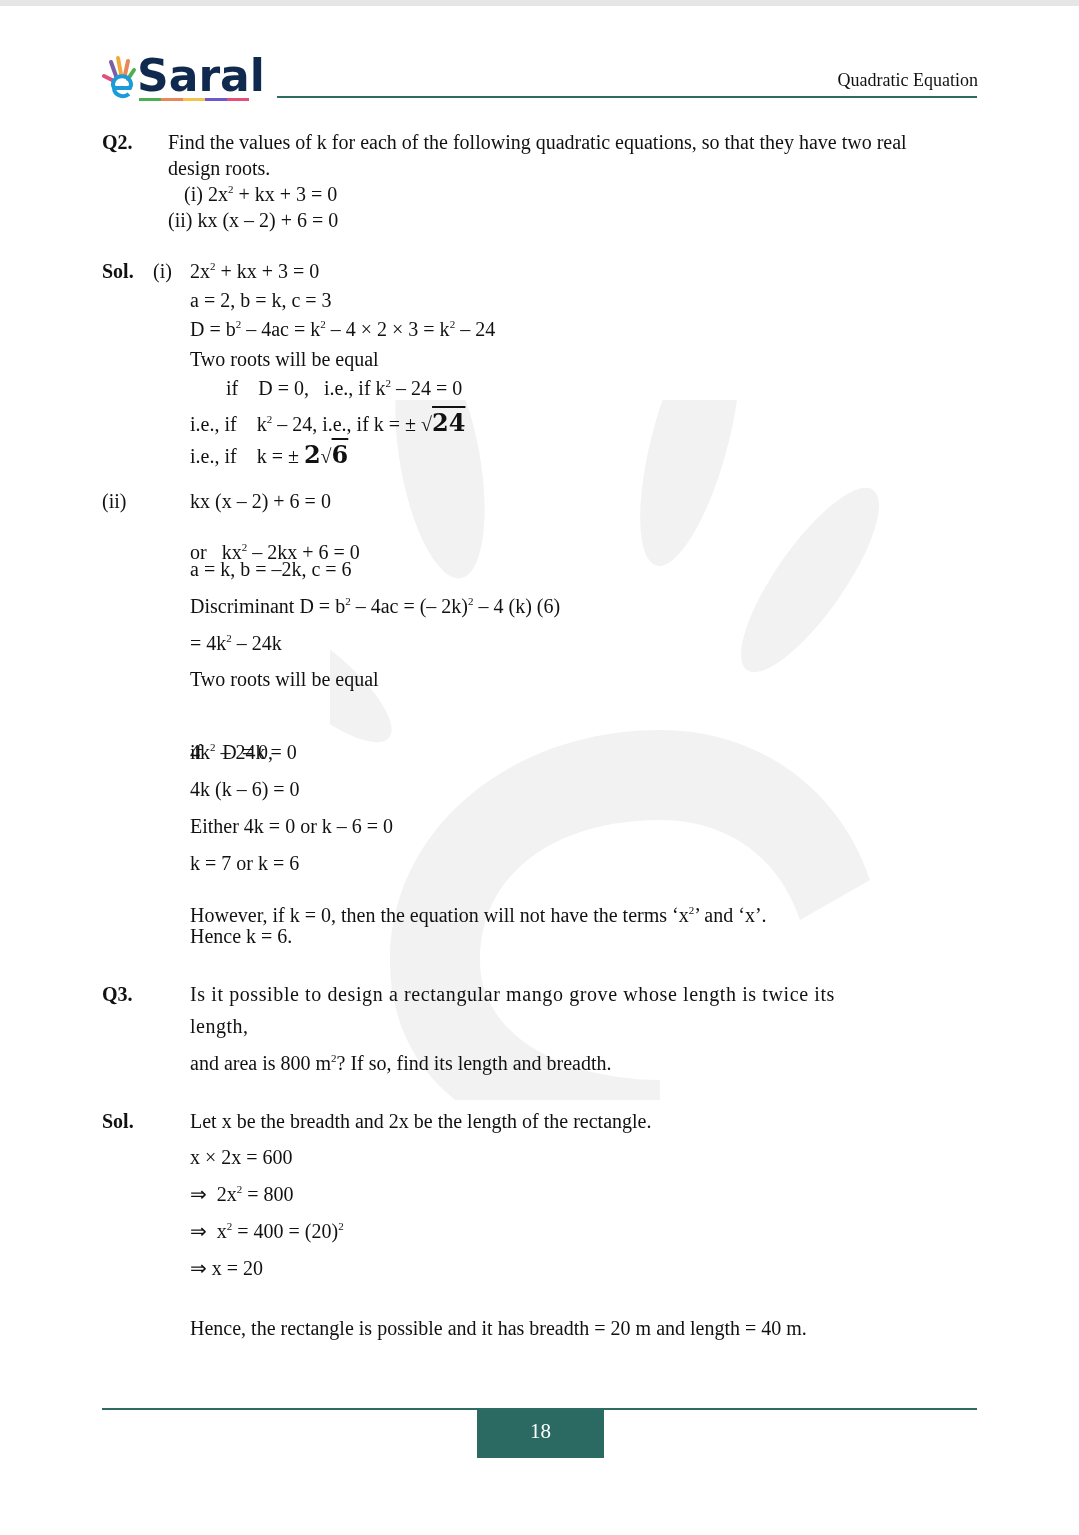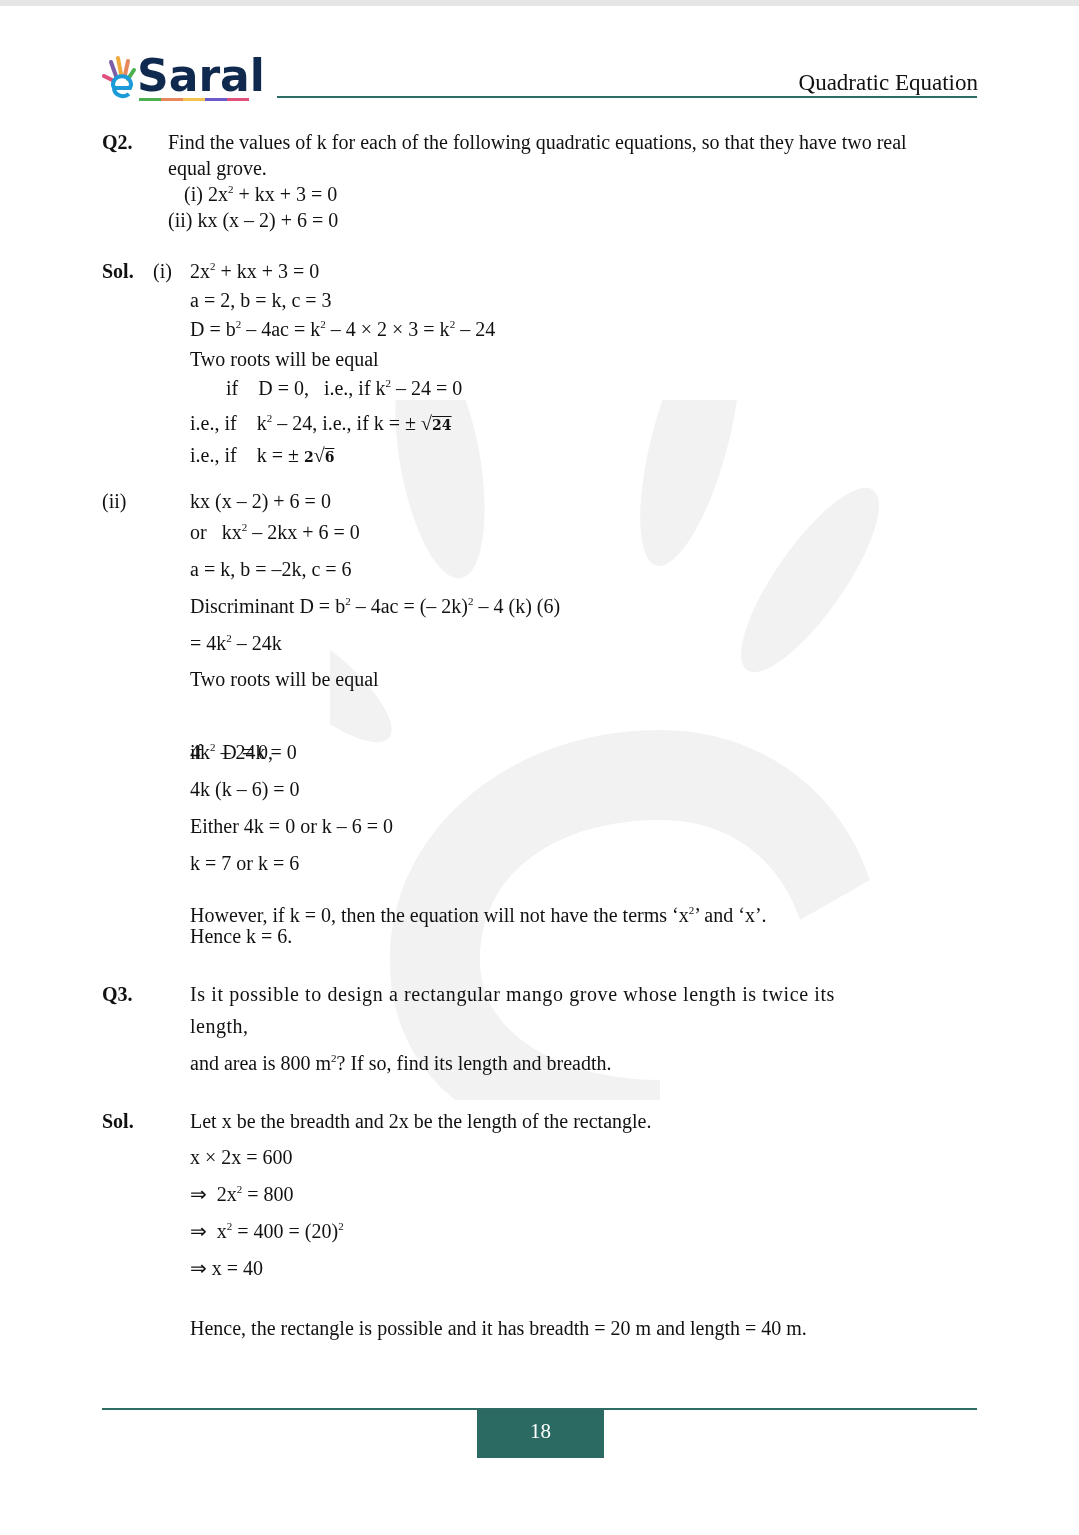--- a/index.html
+++ b/index.html
@@ -10,26 +10,26 @@
   .topstrip { position: absolute; left: 0; top: 0; width: 1079px; height: 6px; background: #e6e6e6; }
   .watermark { position: absolute; left: 330px; top: 400px; width: 560px; height: 700px; pointer-events: none; }
   .logo { position: absolute; left: 102px; top: 52px; height: 50px; }
   .logo-text {
     position: absolute; left: 35px; top: -2px; font-family: "DejaVu Sans", sans-serif; font-weight: bold;
     font-size: 44px; color: #0f2a4e; letter-spacing: 0px; line-height: 52px;
   }
   .logo-bar { position: absolute; left: 37px; top: 46px; height: 3px; width: 110px; display: flex; }
   .logo-bar span { flex: 1; height: 3px; }
   .header-line { position: absolute; left: 277px; top: 96px; width: 700px; height: 2px; background: #2e6b63; }
-  .header-title { position: absolute; right: 101px; top: 70px; font-size: 23px; color: #111; }
+  .header-title { position: absolute; right: 101px; top: 70px; font-size: 18px; color: #111; }
 
   .line { position: absolute; font-size: 20px; line-height: 24px; white-space: nowrap; }
   .label-bold { font-weight: bold; }
   sup { font-size: 11px; vertical-align: 8px; line-height: 0; }
-  .bold-num { font-weight: bold; font-family: "DejaVu Serif", serif; font-size: 14px; }
+  .bold-num { font-weight: bold; font-family: "DejaVu Serif", serif; font-size: 24px; }
   .sqrt { font-size: 20px; }
   .cond { font-family: "Liberation Sans Narrow", "Liberation Sans", sans-serif; }
 
   .footer-line { position: absolute; left: 102px; top: 1408px; width: 875px; height: 2px; background: #2e6b63; }
   .page-box { position: absolute; left: 477px; top: 1410px; width: 127px; height: 48px; background: #2a6a62; color: #fff;
     font-size: 21px; text-align: center; line-height: 42px; }
 </style>
 </head>
 <body>
 
@@ -61,37 +61,37 @@
       <span style="background:#f2c14e"></span>
       <span style="background:#6a5acd"></span>
       <span style="background:#e0507a"></span>
   </div>
 </div>
 <div class="header-line"></div>
 <div class="header-title">Quadratic Equation</div>
 
 <div class="line label-bold" style="left:102px;top:130px;text-align:right;">Q2.</div>
 <div class="line cond" style="left:168px;top:130px;font-family:'Liberation Serif',serif;">Find the values of k for each of the following quadratic equations, so that they have two real</div>
-<div class="line" style="left:168px;top:156px;">equal grove.</div>
+<div class="line" style="left:168px;top:156px;">design roots.</div>
 <div class="line" style="left:184px;top:182px;">(i) 2x<sup>2</sup> + kx + 3 = 0</div>
 <div class="line" style="left:168px;top:208px;">(ii) kx (x – 2) + 6 = 0</div>
 
 <div class="line label-bold" style="left:102px;top:259px;">Sol.</div>
 <div class="line" style="left:153px;top:259px;">(i)</div>
 <div class="line" style="left:190px;top:259px;">2x<sup>2</sup> + kx + 3 = 0</div>
 <div class="line" style="left:190px;top:288px;">a = 2, b = k, c = 3</div>
 <div class="line" style="left:190px;top:317px;">D = b<sup>2</sup> – 4ac = k<sup>2</sup> – 4 × 2 × 3 = k<sup>2</sup> – 24</div>
 <div class="line" style="left:190px;top:347px;">Two roots will be equal</div>
 <div class="line" style="left:226px;top:376px;">if&nbsp;&nbsp;&nbsp;&nbsp;D = 0,&nbsp;&nbsp;&nbsp;i.e., if k<sup>2</sup> – 24 = 0</div>
 <div class="line" style="left:190px;top:411px;">i.e., if&nbsp;&nbsp;&nbsp;&nbsp;k<sup>2</sup> – 24, i.e., if k = ± <span class="sqrt">√</span><span class="bold-num" style="text-decoration:overline;">24</span></div>
 <div class="line" style="left:190px;top:443px;">i.e., if&nbsp;&nbsp;&nbsp;&nbsp;k = ± <span class="bold-num">2</span><span class="sqrt">√</span><span class="bold-num" style="text-decoration:overline;">6</span></div>
 
 <div class="line" style="left:102px;top:489px;">(ii)</div>
 <div class="line" style="left:190px;top:489px;">kx (x – 2) + 6 = 0</div>
-<div class="line" style="left:190px;top:520px;text-align:right;">or&nbsp;&nbsp;&nbsp;kx<sup>2</sup> – 2kx + 6 = 0</div>
+<div class="line" style="left:190px;top:540px;text-align:right;">or&nbsp;&nbsp;&nbsp;kx<sup>2</sup> – 2kx + 6 = 0</div>
 <div class="line" style="left:190px;top:557px;">a = k, b = –2k, c = 6</div>
 <div class="line" style="left:190px;top:594px;">Discriminant D = b<sup>2</sup> – 4ac = (– 2k)<sup>2</sup> – 4 (k) (6)</div>
 <div class="line" style="left:190px;top:631px;">= 4k<sup>2</sup> – 24k</div>
 <div class="line" style="left:190px;top:667px;">Two roots will be equal</div>
 <div class="line" style="left:190px;top:704px;margin-top:36px;">if&nbsp;&nbsp;&nbsp;&nbsp;D = 0,</div>
 <div class="line" style="left:190px;top:740px;">4k<sup>2</sup> – 24k = 0</div>
 <div class="line" style="left:190px;top:777px;">4k (k – 6) = 0</div>
 <div class="line" style="left:190px;top:814px;">Either 4k = 0 or k – 6 = 0</div>
 <div class="line" style="left:190px;top:851px;">k = 7 or k = 6</div>
 <div class="line" style="left:190px;top:887px;margin-top:16px;">However, if k = 0, then the equation will not have the terms ‘x<sup>2</sup>’ and ‘x’.</div>
@@ -100,17 +100,17 @@
 <div class="line label-bold" style="left:102px;top:982px;">Q3.</div>
 <div class="line" style="left:190px;top:982px;letter-spacing:0.6px;">Is it possible to design a rectangular mango grove whose length is twice its</div>
 <div class="line" style="left:190px;top:1014px;letter-spacing:0.5px;">length,</div>
 <div class="line" style="left:190px;top:1051px;">and area is 800 m<sup>2</sup>? If so, find its length and breadth.</div>
 
 <div class="line label-bold" style="left:102px;top:1109px;">Sol.</div>
 <div class="line" style="left:190px;top:1109px;">Let x be the breadth and 2x be the length of the rectangle.</div>
 <div class="line" style="left:190px;top:1145px;">x × 2x = 600</div>
 <div class="line" style="left:190px;top:1182px;">⇒&nbsp;&nbsp;2x<sup>2</sup> = 800</div>
 <div class="line" style="left:190px;top:1219px;">⇒&nbsp;&nbsp;x<sup>2</sup> = 400 = (20)<sup>2</sup></div>
-<div class="line" style="left:190px;top:1256px;">⇒  x = 40</div>
+<div class="line" style="left:190px;top:1256px;">⇒  x = 20</div>
 <div class="line" style="left:190px;top:1292px;margin-top:24px;">Hence, the rectangle is possible and it has breadth = 20 m and length = 40 m.</div>
 
 <div class="footer-line"></div>
 <div class="page-box">18</div>
 
 </body></html>

